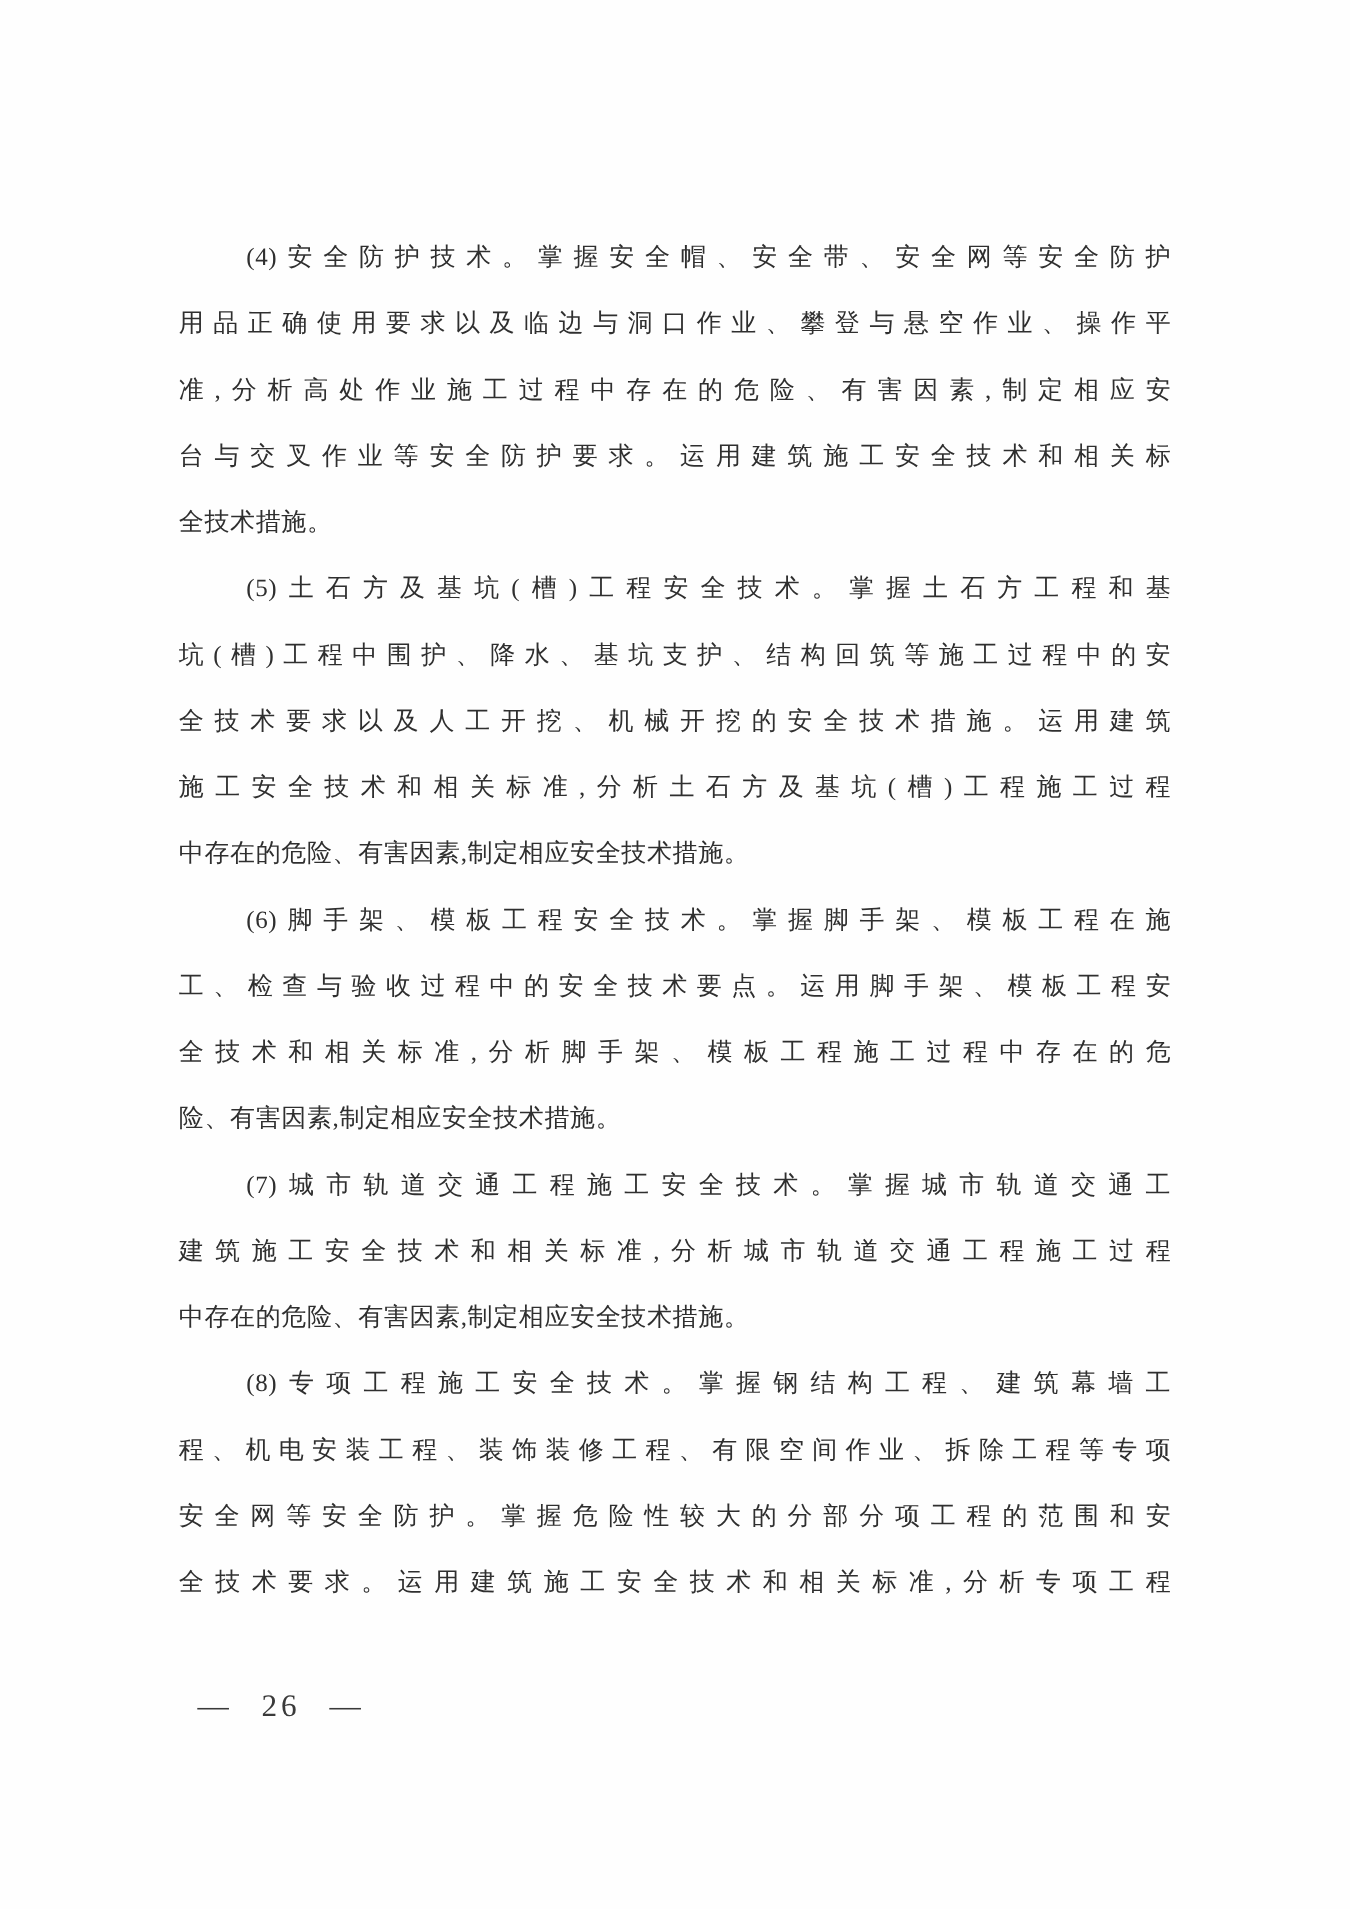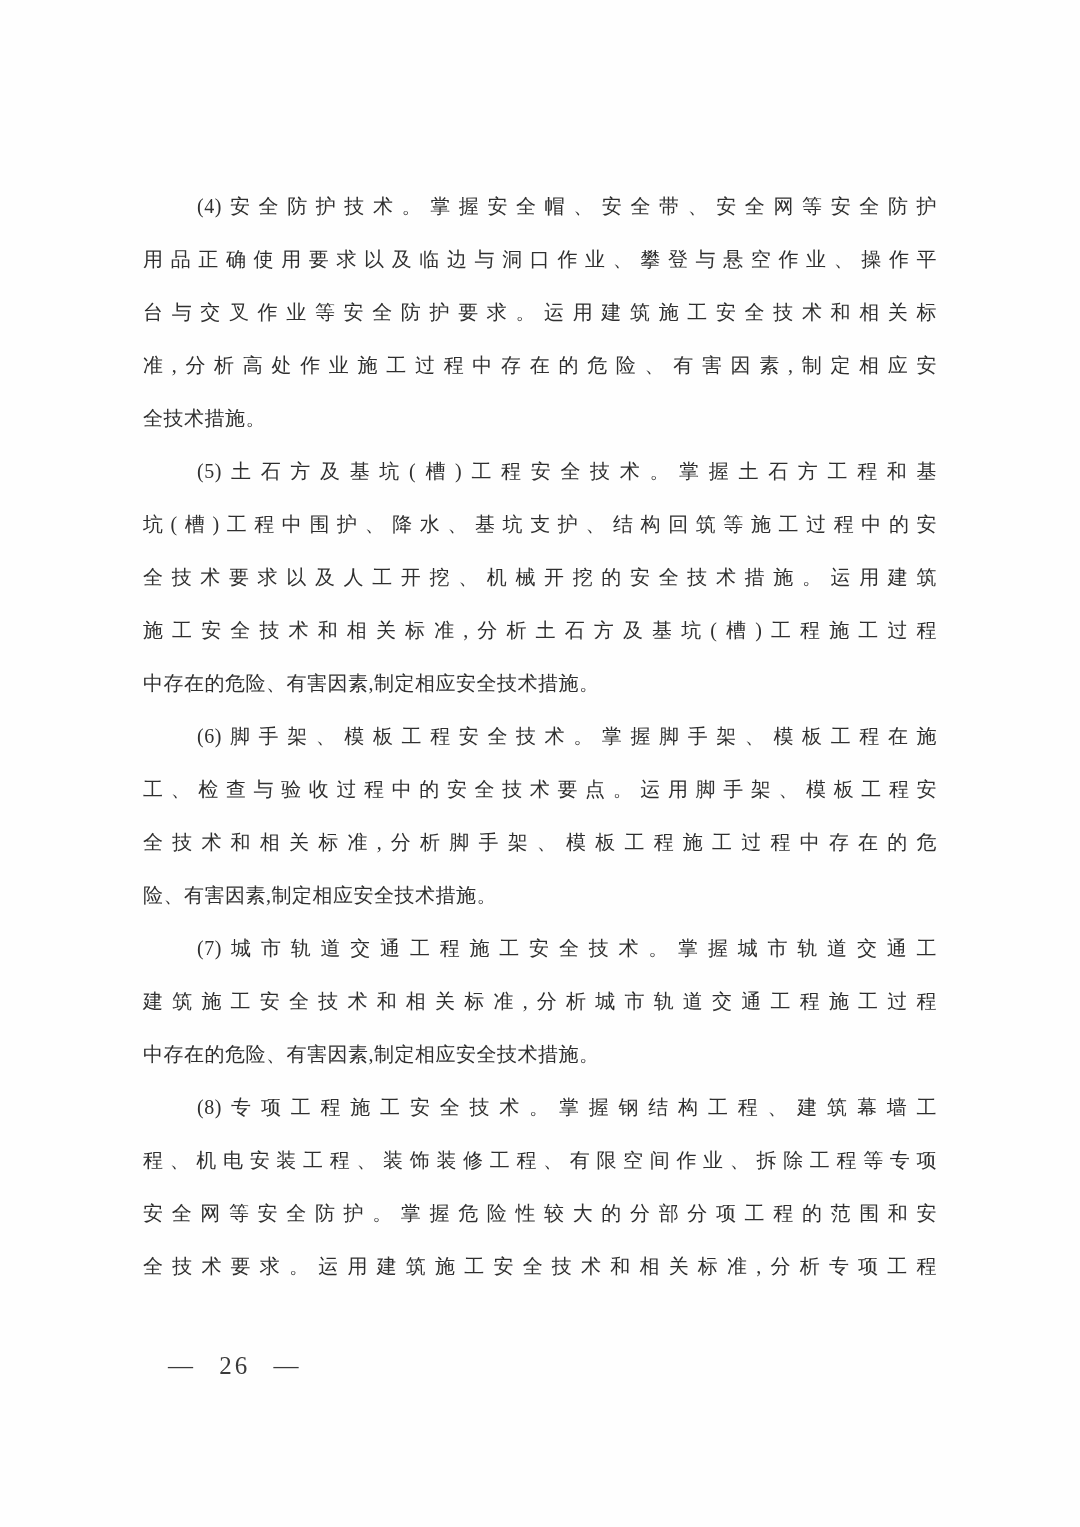--- a/index.html
+++ b/index.html
@@ -36,40 +36,40 @@
     letter-spacing: 0.5px;
   }
   .line.first {
     padding-left: 54px;
   }
   .line.last {
     text-align-last: left;
   }
   .footer {
     position: absolute;
-    left: 168px;
+    left: 158px;
     top: 1352px;
     font-size: 25px;
     color: #3a3a3a;
     letter-spacing: 3px;
     word-spacing: 14px;
     white-space: nowrap;
     text-align: right;
   }
 </style>
 </head>
 <body>
 
 <div class="page">
   <div class="text-block">
       <div class="paragraph">
         <div class="line first">(4)安全防护技术。掌握安全帽、安全带、安全网等安全防护</div>
         <div class="line">用品正确使用要求以及临边与洞口作业、攀登与悬空作业、操作平</div>
+        <div class="line">准,分析高处作业施工过程中存在的危险、有害因素,制定相应安</div>
         <div class="line">台与交叉作业等安全防护要求。运用建筑施工安全技术和相关标</div>
-        <div class="line">准,分析高处作业施工过程中存在的危险、有害因素,制定相应安</div>
         <div class="line last">全技术措施。</div>
       </div>
       <div class="paragraph">
         <div class="line first">(5)土石方及基坑(槽)工程安全技术。掌握土石方工程和基</div>
         <div class="line">坑(槽)工程中围护、降水、基坑支护、结构回筑等施工过程中的安</div>
         <div class="line">全技术要求以及人工开挖、机械开挖的安全技术措施。运用建筑</div>
         <div class="line">施工安全技术和相关标准,分析土石方及基坑(槽)工程施工过程</div>
         <div class="line last">中存在的危险、有害因素,制定相应安全技术措施。</div>
       </div>
       <div class="paragraph">

